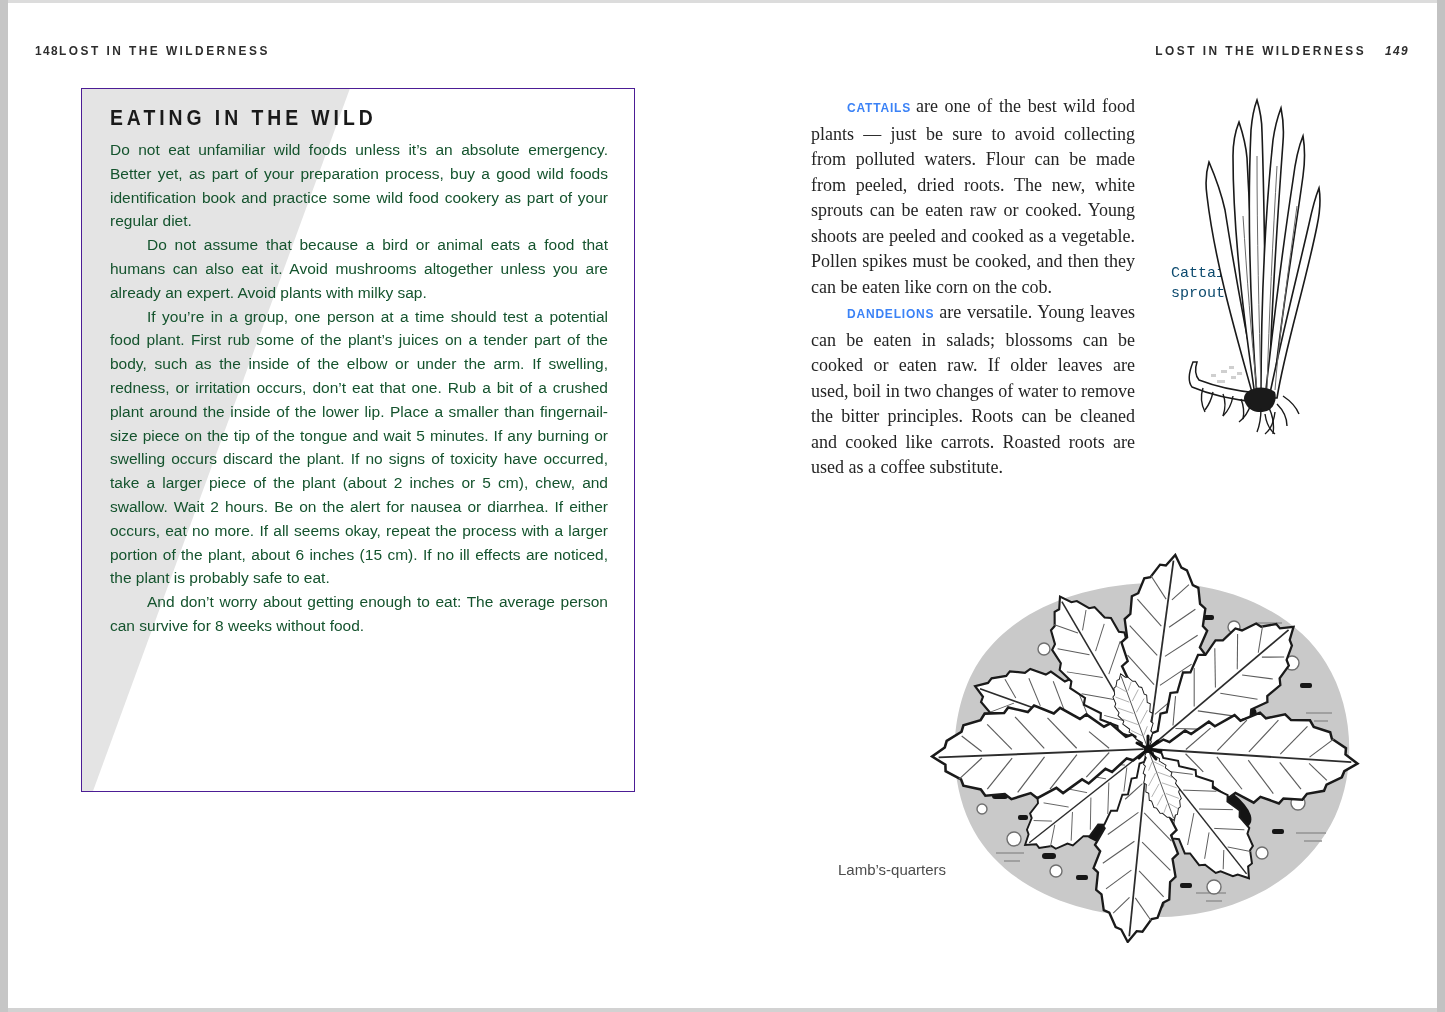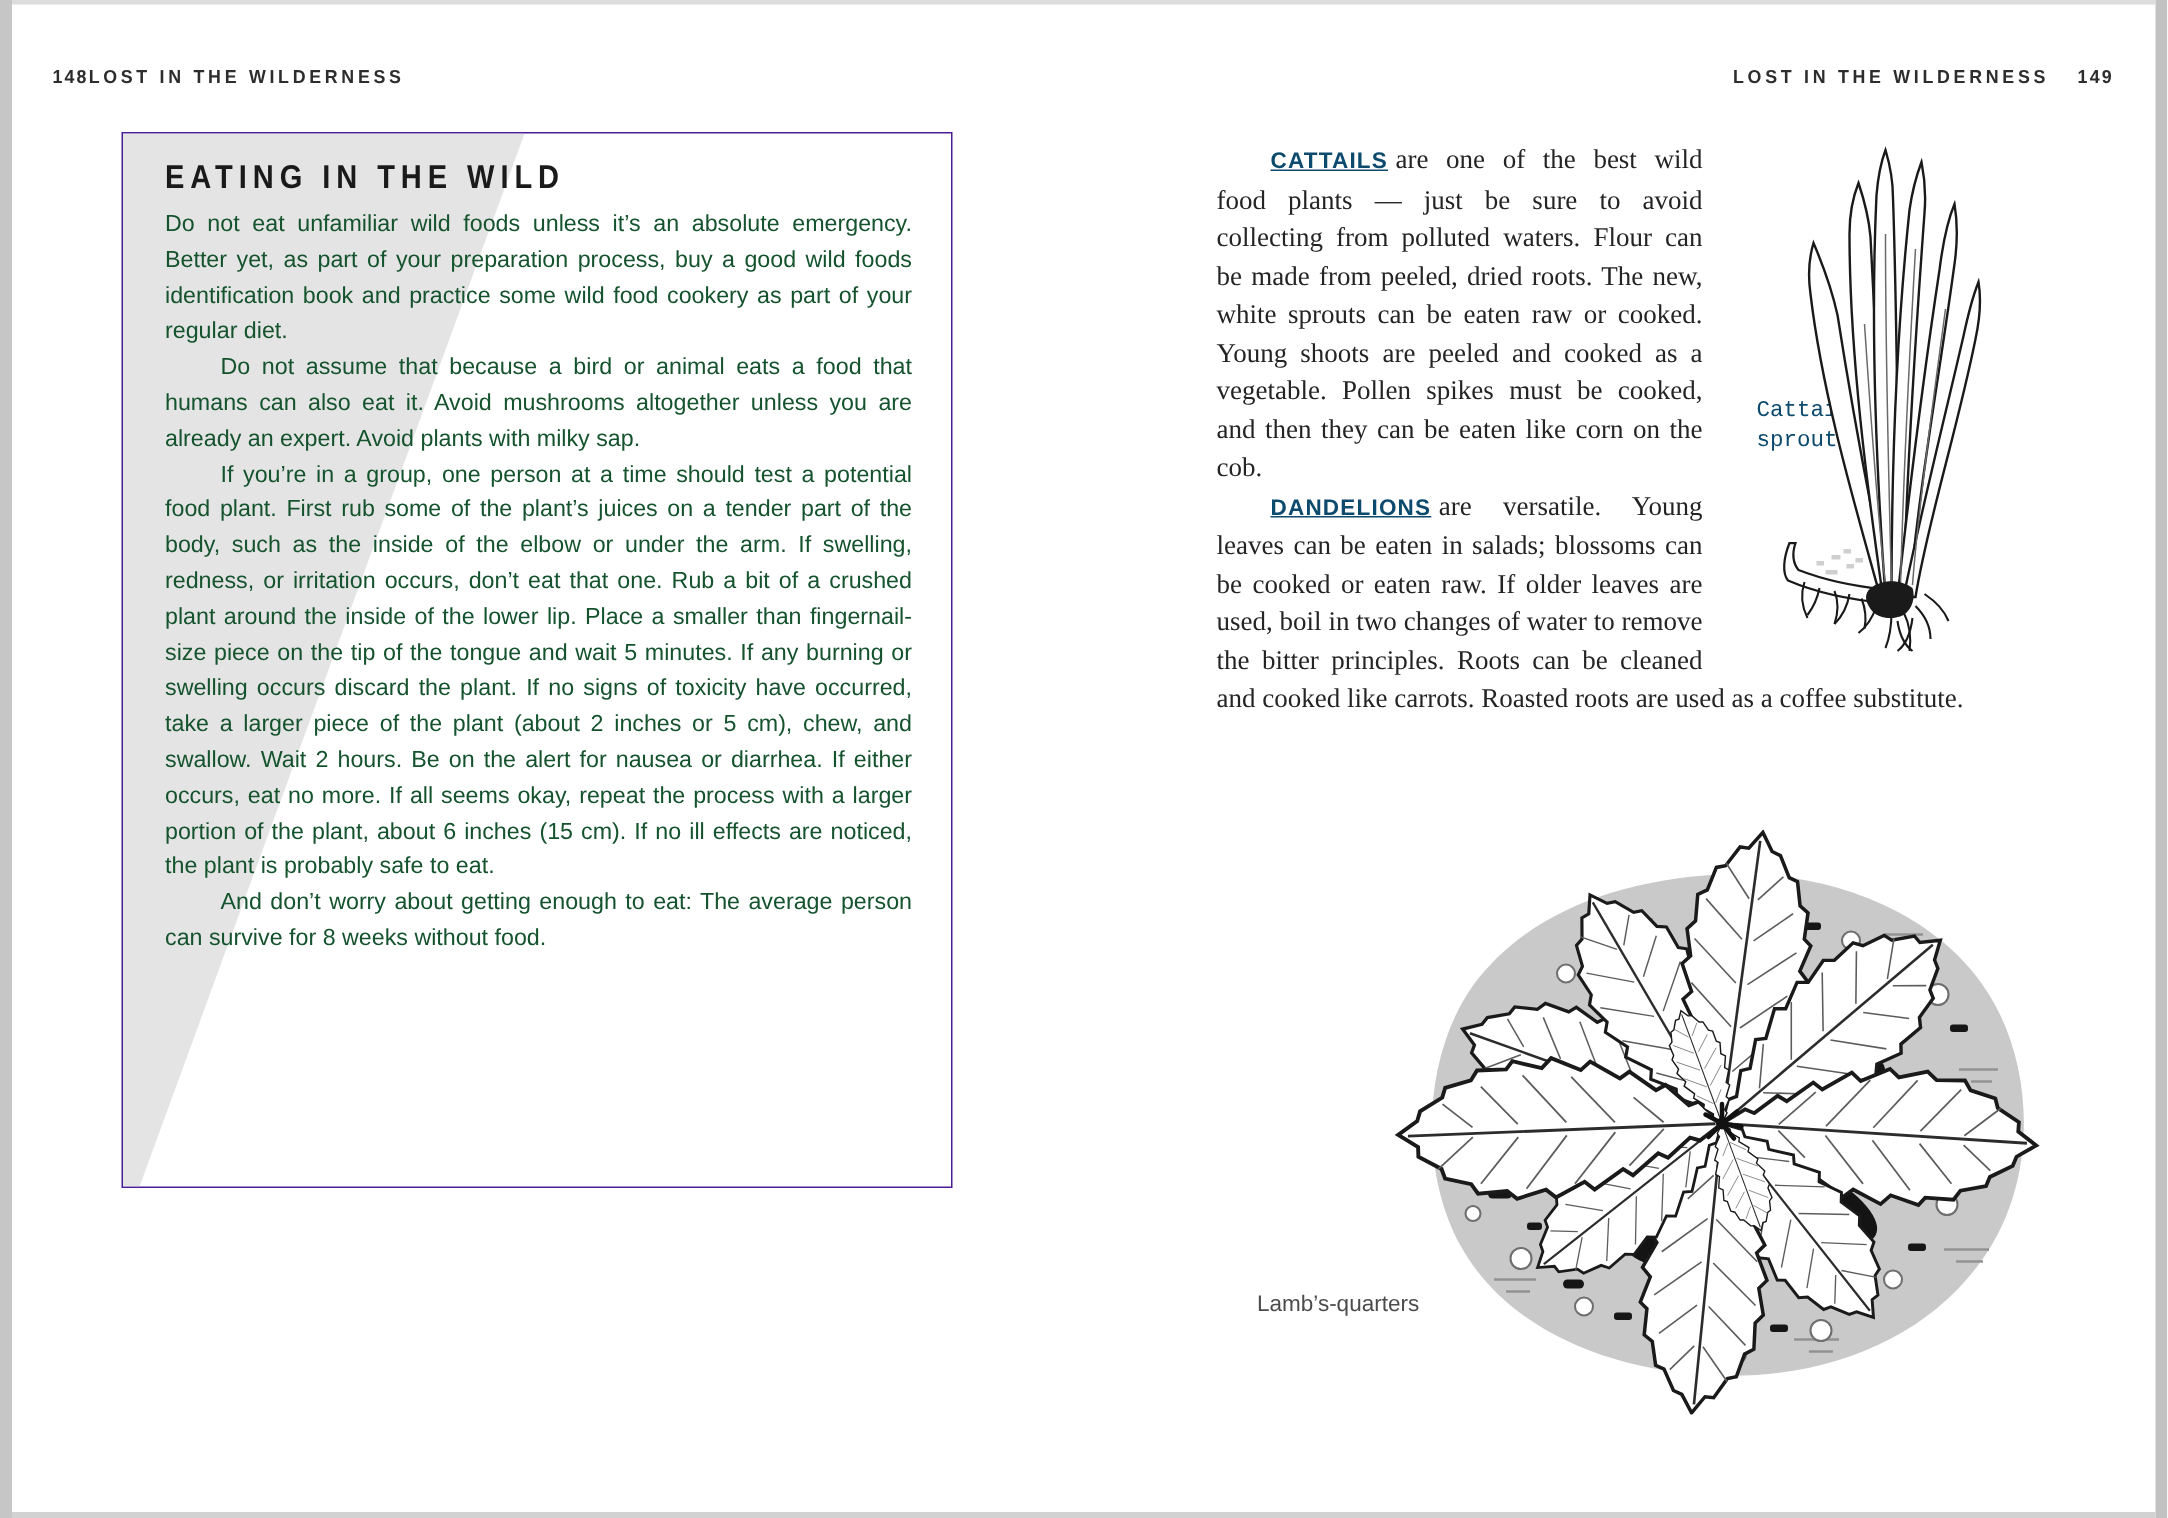--- a/index.html
+++ b/index.html
@@ -19,21 +19,21 @@
 
   
   .runhead {
     position:absolute; top:44px; font-weight:bold; font-size:12.5px;
     letter-spacing:2.6px; color:#2d2d2d; white-space:nowrap;
   }
   .runhead-left { left:35px; transform:scaleX(.95); transform-origin:left; }
   .runhead-right { right:36px; transform:scaleX(.95); transform-origin:right; }
   .runhead .pgnum { letter-spacing:1.5px; }
   .runhead-left .pgnum { }
-  .runhead-right .pgnum { margin-left:20px; }
+  .runhead-right .pgnum { margin-left:20px;font-style:italic; }
 
   
   .wild-box {
     position:absolute; left:81px; top:88px; width:554px; height:704px;
     border:1px solid #4c1d95; background:#ffffff; overflow:hidden;
   }
   .wild-box .wedge {
     position:absolute; left:0; top:0; width:100%; height:100%;
     background:#e4e4e4;
     clip-path:polygon(0 0, 48.5% 0, 2% 100%, 0 100%);
@@ -52,23 +52,22 @@
 
   
   .right-col {
     position:absolute; left:811px; top:94px; width:532px;
     font-family:"Liberation Serif", serif; font-size:18px; line-height:25.5px;
     color:#242424;
   }
   .right-col p.entry { text-align:justify; text-indent:36px; }
   .term {
     font-family:"Liberation Sans", sans-serif; font-weight:bold;
-    font-size:15px; letter-spacing:.8px; color:#0c4a6e;
+    font-size:12px; letter-spacing:.8px; color:#3b82f6;
     margin-right:5px;
-    text-decoration:underline;
   }
   .cattail-float {
     float:right; width:200px; height:346px; margin-left:8px;
     position:relative;
   }
   .cattail-caption {
     position:absolute; left:28px; top:170px; width:74px;
     font-family:Liberation Mono, monospace; font-size:15px;
     line-height:19.5px; color:#0c4a6e;
   }

